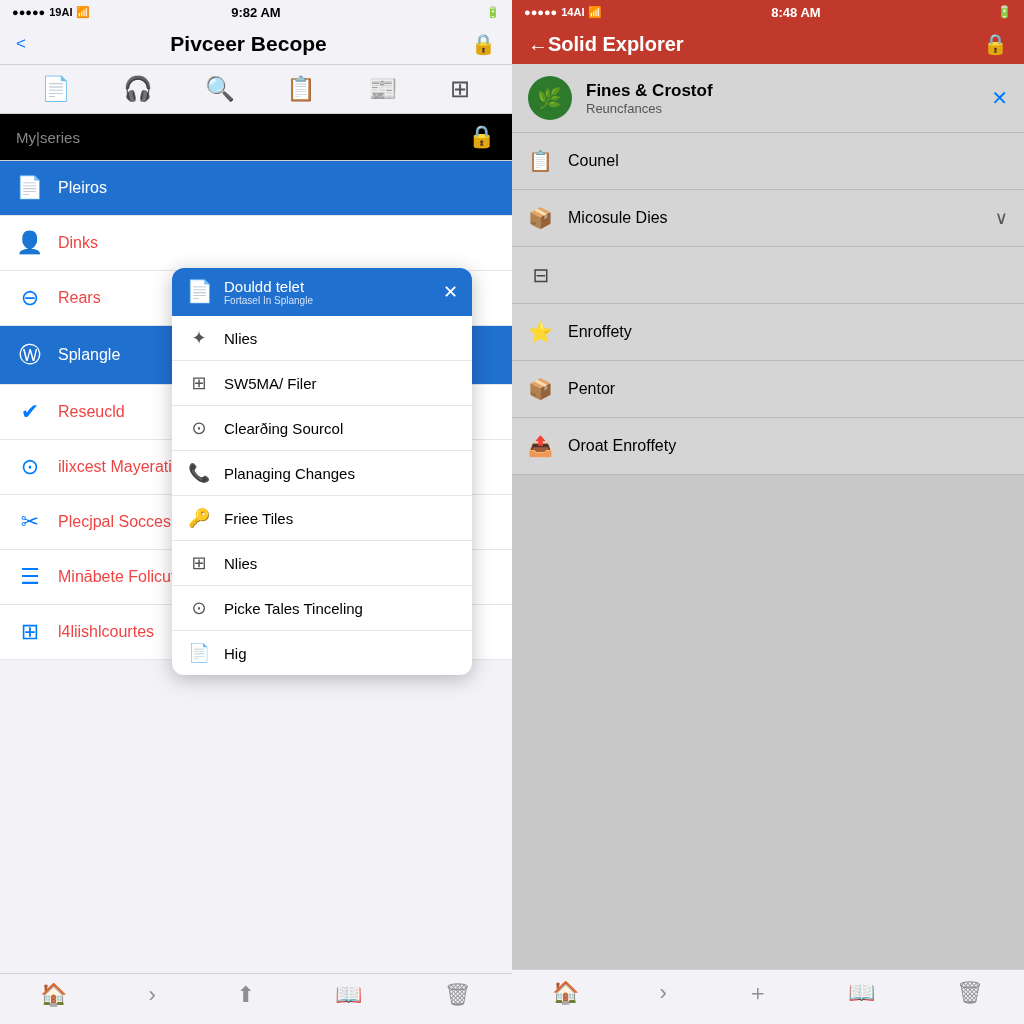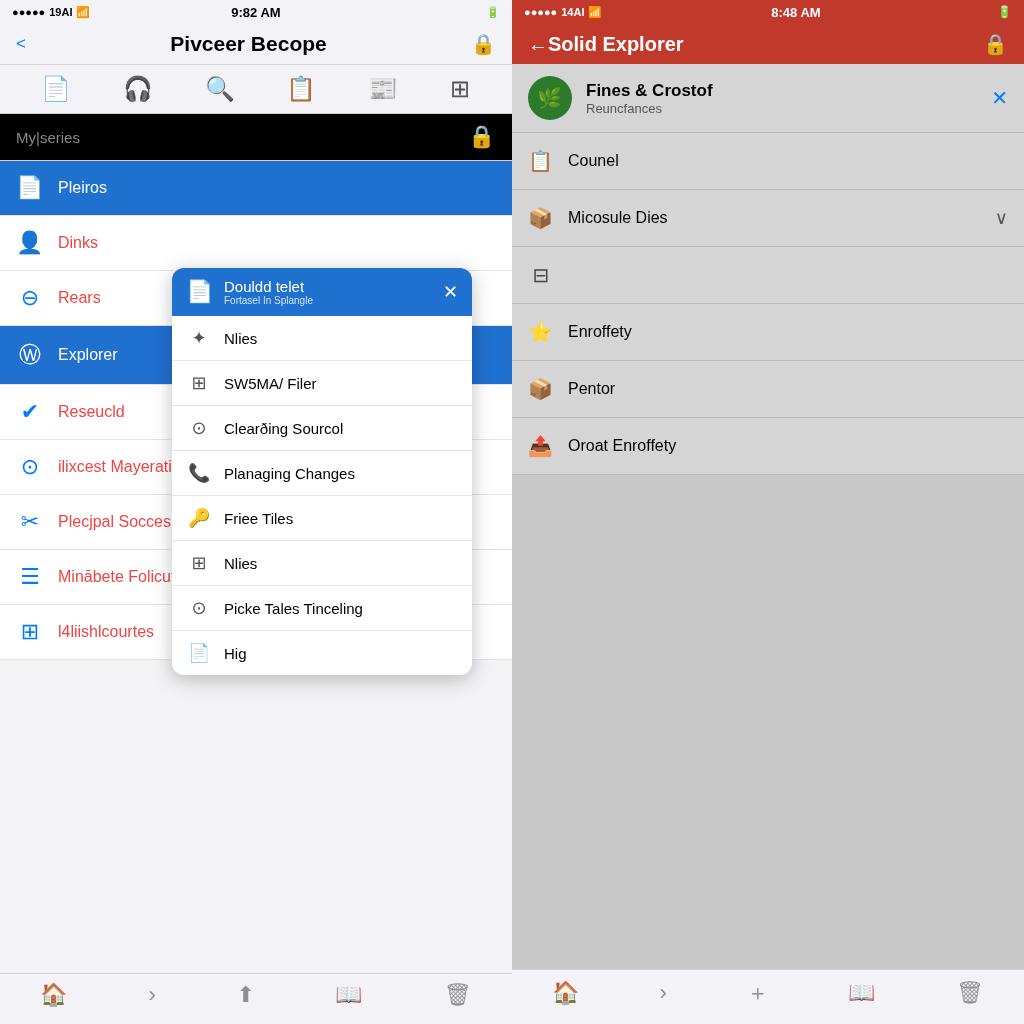--- a/index.html
+++ b/index.html
@@ -399,21 +399,21 @@
       <span class="list-item-label">Dinks</span>
     </div>
 
     <div class="list-item">
       <span class="list-item-icon">⊖</span>
       <span class="list-item-label">Rears</span>
     </div>
 
     <div class="list-item active">
       <span class="list-item-icon">Ⓦ</span>
-      <span class="list-item-label">Explorer</span>
+      <span class="list-item-label">Splangle</span>
     </div>
 
     <div class="list-item">
       <span class="list-item-icon">✔</span>
       <span class="list-item-label">Reseucld</span>
     </div>
 
     <div class="list-item">
       <span class="list-item-icon">⊙</span>
       <span class="list-item-label">ilixcest Mayeration</span>

